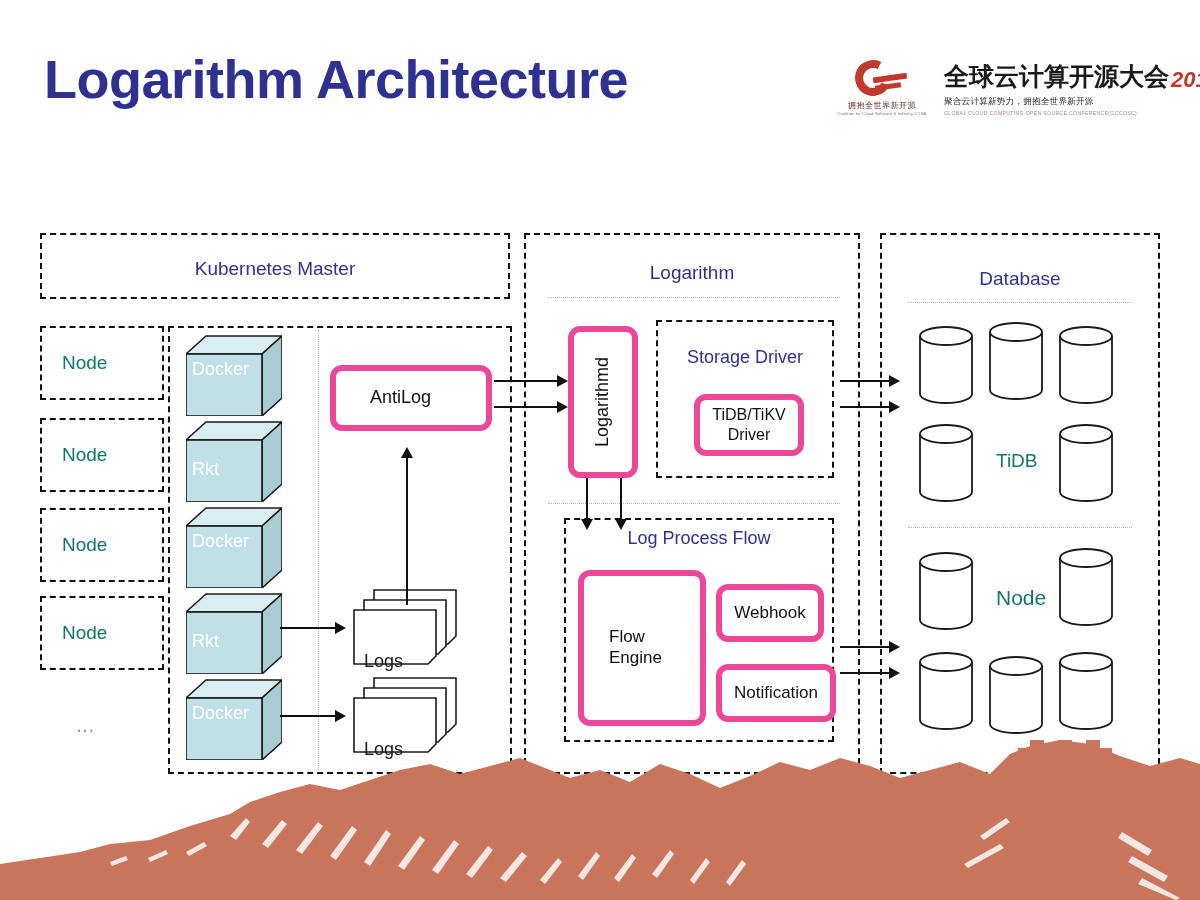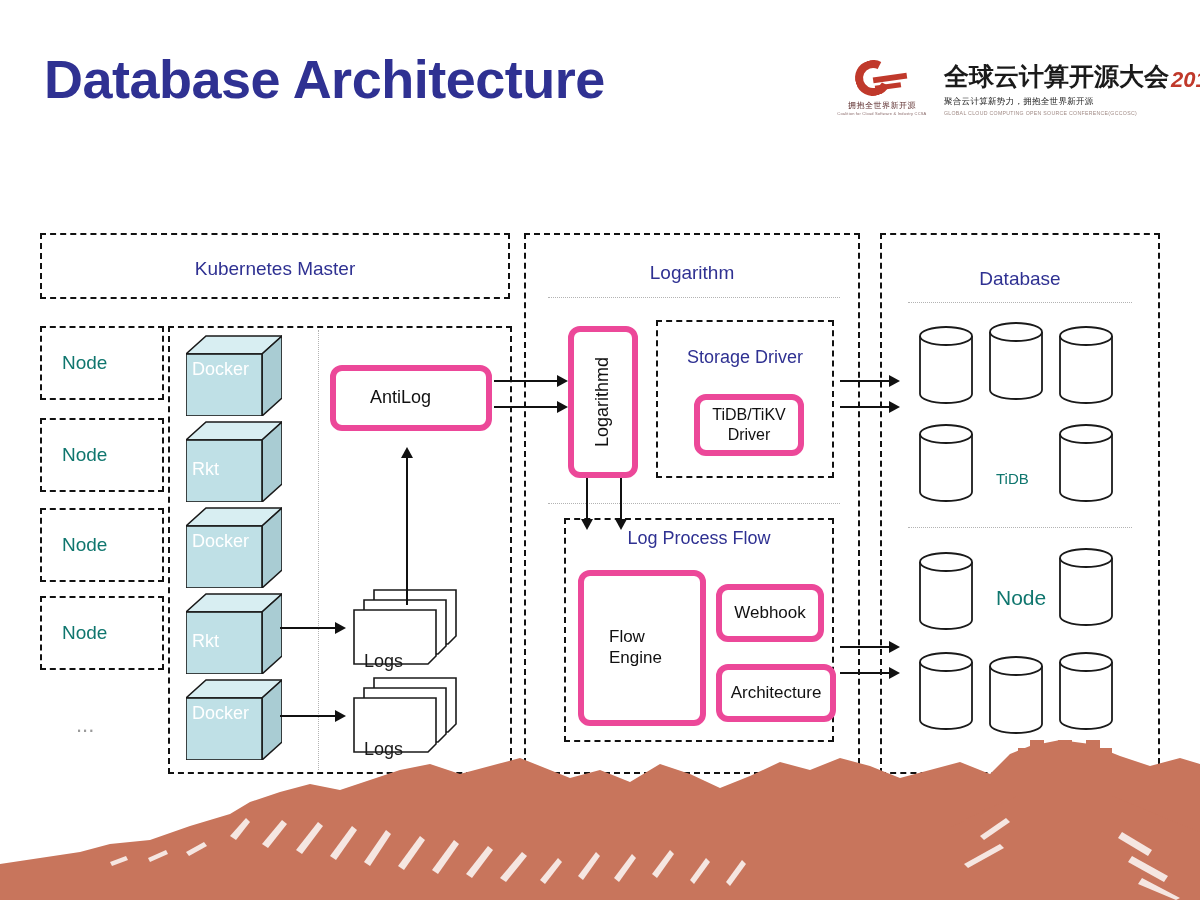--- a/index.html
+++ b/index.html
@@ -291,21 +291,21 @@
     width: 1200px;
     height: 160px;
     pointer-events: none;
   }
 </style>
 </head>
 <body>
 
 <div id="slide">
 
-  <div id="slide-title">Database Architecture</div>
+  <div id="slide-title">Logarithm Architecture</div>
 
   <div id="conf-logo">
     <div class="logo-left">
       <div class="logo-mark">
         <div class="c-outer"></div>
         <div class="c-bar"></div>
         <div class="c-bar2"></div>
       </div>
       <div class="logo-cn-small">拥抱全世界新开源</div>
       <div class="logo-cn-tiny">Coalition for Cloud Software &amp; Industry CCSA</div>
@@ -468,21 +468,21 @@
   <div class="dashed-box" style="left:564px; top:518px; width:270px; height:224px;"></div>
   <div class="group-label" style="left:564px; top:528px; width:270px; font-size:18px;">Log Process Flow</div>
 
   <div class="rrect" style="left:716px; top:584px; width:108px; height:58px; font-size:17px;">
     <span>Webhook</span>
   </div>
   <div class="rrect" style="left:578px; top:570px; width:128px; height:156px; font-size:17px;">
     <span style="width:66px; display:inline-block; text-align:left;">Flow Engine</span>
   </div>
   <div class="rrect" style="left:716px; top:664px; width:120px; height:58px; font-size:17px;">
-    <span>Architecture</span>
+    <span>Notification</span>
   </div>
 
   <div class="arrow-h" style="left:840px; top:640px; width:60px; height:14px;">
     <div class="shaft" style="width:50px;"></div>
       <div class="head"></div>
   </div>
   <div class="arrow-h" style="left:840px; top:666px; width:60px; height:14px;">
     <div class="shaft" style="width:50px;"></div>
       <div class="head"></div>
   </div>
@@ -526,21 +526,21 @@
     </svg>
   </div>
   <div class="cyl" style="left:1058px; top:422px;">
     <svg width="56" height="82" viewBox="0 0 56 82">
       <path d="M2,12 L2,70" stroke="#1a1a1a" stroke-width="1.8" fill="none"></path>
       <path d="M54,12 L54,70" stroke="#1a1a1a" stroke-width="1.8" fill="none"></path>
       <ellipse cx="28" cy="12" rx="26" ry="9" fill="#ffffff" stroke="#1a1a1a" stroke-width="1.8"></ellipse>
       <path d="M2,70 A26,9 0 0 0 54,70" fill="none" stroke="#1a1a1a" stroke-width="1.8"></path>
     </svg>
   </div>
-  <div class="plain-text" style="left:996px; top:450px; font-size:15px;margin-top:20px;">TiDB</div>
+  <div class="plain-text" style="left:996px; top:450px; font-size:19px;">TiDB</div>
 
   <div class="cyl" style="left:918px; top:550px;">
     <svg width="56" height="82" viewBox="0 0 56 82">
       <path d="M2,12 L2,70" stroke="#1a1a1a" stroke-width="1.8" fill="none"></path>
       <path d="M54,12 L54,70" stroke="#1a1a1a" stroke-width="1.8" fill="none"></path>
       <ellipse cx="28" cy="12" rx="26" ry="9" fill="#ffffff" stroke="#1a1a1a" stroke-width="1.8"></ellipse>
       <path d="M2,70 A26,9 0 0 0 54,70" fill="none" stroke="#1a1a1a" stroke-width="1.8"></path>
     </svg>
   </div>
   <div class="cyl" style="left:1058px; top:546px;">

